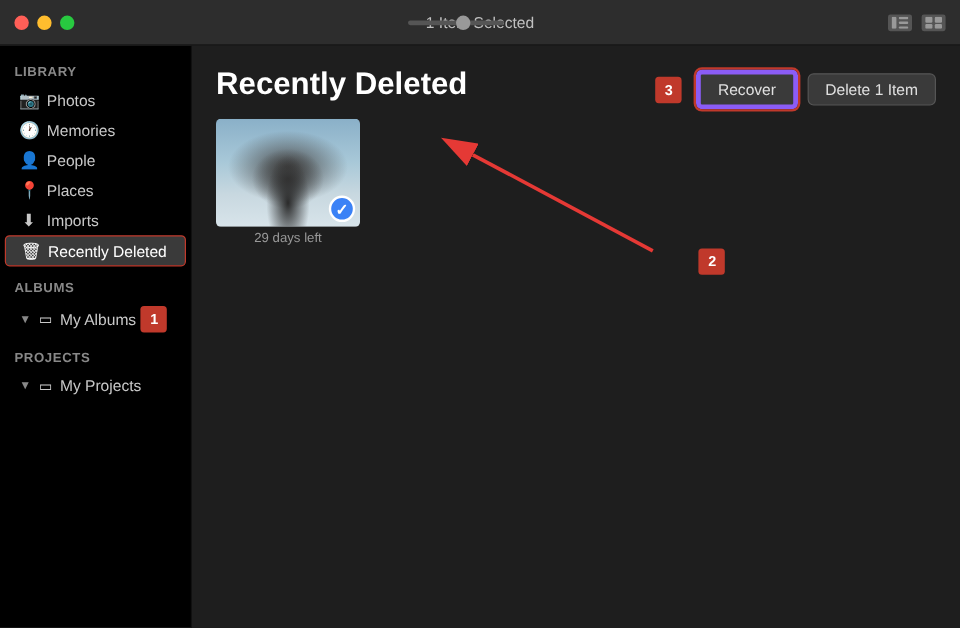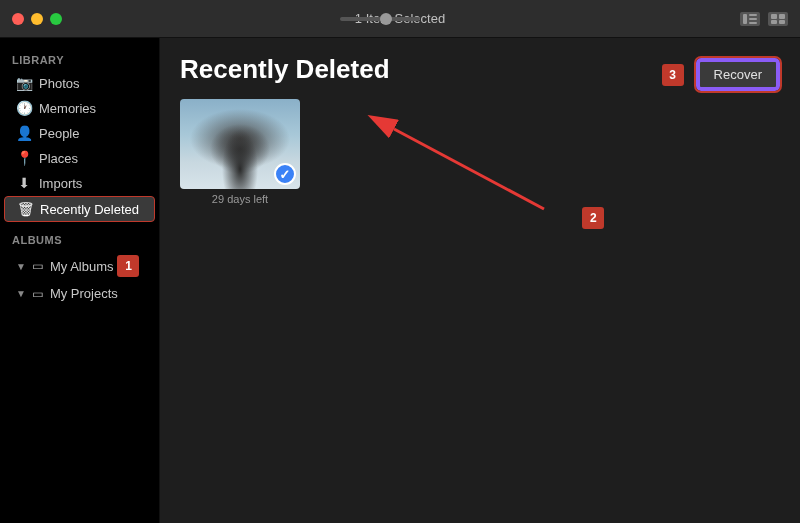--- a/index.html
+++ b/index.html
@@ -363,35 +363,37 @@
 
     <div class="sidebar-section-label" style="margin-top:8px;">Albums</div>
 
     <div class="sidebar-group">
       <span class="chevron">▼</span>
       <span class="sidebar-item-icon" style="font-size:12px;">▭</span>
       <span class="sidebar-item-label">My Albums</span>
       <span class="annotation-badge">1</span>
     </div>
 
+    <div class="sidebar-section-label" style="margin-top:8px;">Projects</div>
 
     <div class="sidebar-group">
       <span class="chevron">▼</span>
       <span class="sidebar-item-icon" style="font-size:12px;">▭</span>
       <span class="sidebar-item-label">My Projects</span>
     </div>
   </div>
 
   <div class="content">
 
     <div class="content-header">
       <h1 class="content-title">Recently Deleted</h1>
       <div class="header-actions">
         <span class="annotation-badge-header">3</span>
         <button class="btn-recover">Recover</button>
+        <button class="btn-delete">Delete 1 Item</button>
       </div>
     </div>
 
 
     <div class="photo-grid">
       <div class="photo-item">
         <div class="photo-thumb">
           <div class="photo-thumb-inner"></div>
           <div class="photo-check">✓</div>
         </div>

